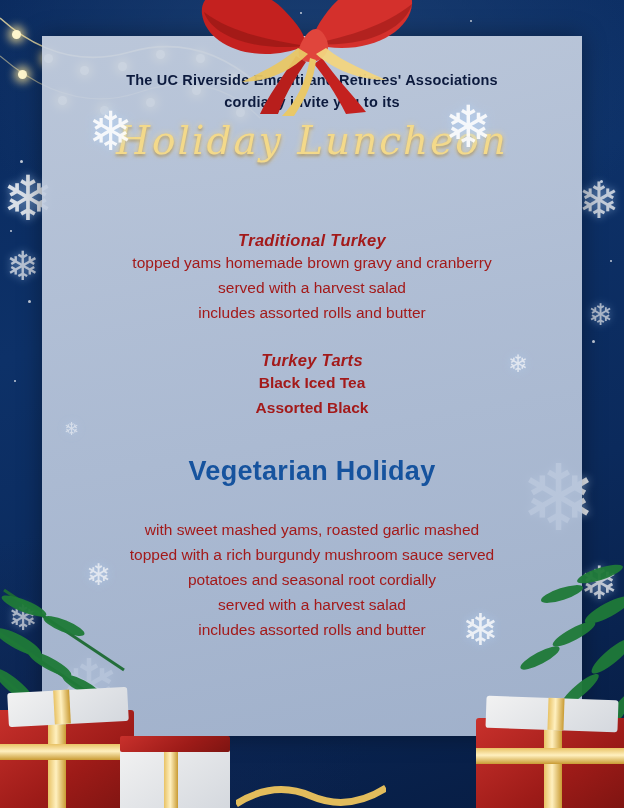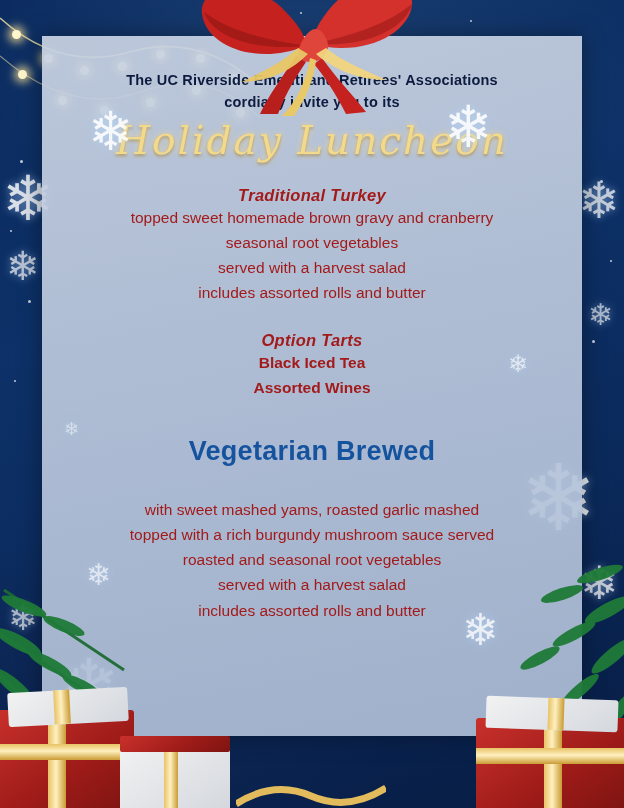--- a/index.html
+++ b/index.html
@@ -89,21 +89,21 @@
     font-family: "DejaVu Serif", serif;
     font-style: italic;
     font-size: 39px;
     font-weight: normal;
     letter-spacing: 2px;
     color: #f3d98a;
     text-shadow: 0 0 6px rgba(255,220,130,0.8), 0 2px 3px rgba(120,80,0,0.5);
   }
 
   .menu-block {
-    margin-top: 23px;
+    margin-top: 68px;
   }
   .dish-name {
     color: #a31a1a;
     font-weight: bold;
     font-style: italic;
     font-size: 16.5px;
     letter-spacing: 0.3px;
   }
   .dish-line {
     color: #a31a1a;
@@ -222,40 +222,39 @@
 
       <div>
         <div class="invite-line">The UC Riverside Emeriti and Retirees' Associations</div>
         <div class="invite-line">cordially invite you to its</div>
       </div>
 
       <div class="event-title">Holiday Luncheon</div>
 
       <div class="menu-block">
         <div class="dish-name">Traditional Turkey</div>
-        <div class="dish-line">topped sweet homemade brown gravy and cranberry</div>
-        <div class="dish-line">seasonal root vegetables</div>
+        <div class="dish-line">topped yams homemade brown gravy and cranberry</div>
         <div class="dish-line">served with a harvest salad</div>
         <div class="dish-line">includes assorted rolls and butter</div>
       </div>
 
       <div class="spacer-md"></div>
 
       <div>
-        <div class="dish-name">Option Tarts</div>
+        <div class="dish-name">Turkey Tarts</div>
         <div class="drink-line">Black Iced Tea</div>
-        <div class="drink-line">Assorted Wines</div>
+        <div class="drink-line">Assorted Black</div>
       </div>
 
-      <div class="veg-heading">Vegetarian Brewed</div>
+      <div class="veg-heading">Vegetarian Holiday</div>
 
       <div class="veg-block">
         <div class="dish-line">with sweet mashed yams, roasted garlic mashed</div>
         <div class="dish-line">topped with a rich burgundy mushroom sauce served</div>
-        <div class="dish-line">roasted and seasonal root vegetables</div>
+        <div class="dish-line">potatoes and seasonal root cordially</div>
         <div class="dish-line">served with a harvest salad</div>
         <div class="dish-line">includes assorted rolls and butter</div>
       </div>
 
     </div>
   </div>
 
   <div class="flake" style="left:88px; top:104px; font-size:54px; opacity:0.95; z-index:7;">❄</div>
   <div class="flake" style="left:444px; top:98px; font-size:58px; opacity:0.95; z-index:7;">❄</div>
   <div class="flake" style="left:508px; top:352px; font-size:24px; opacity:0.7; z-index:7;">❄</div>

